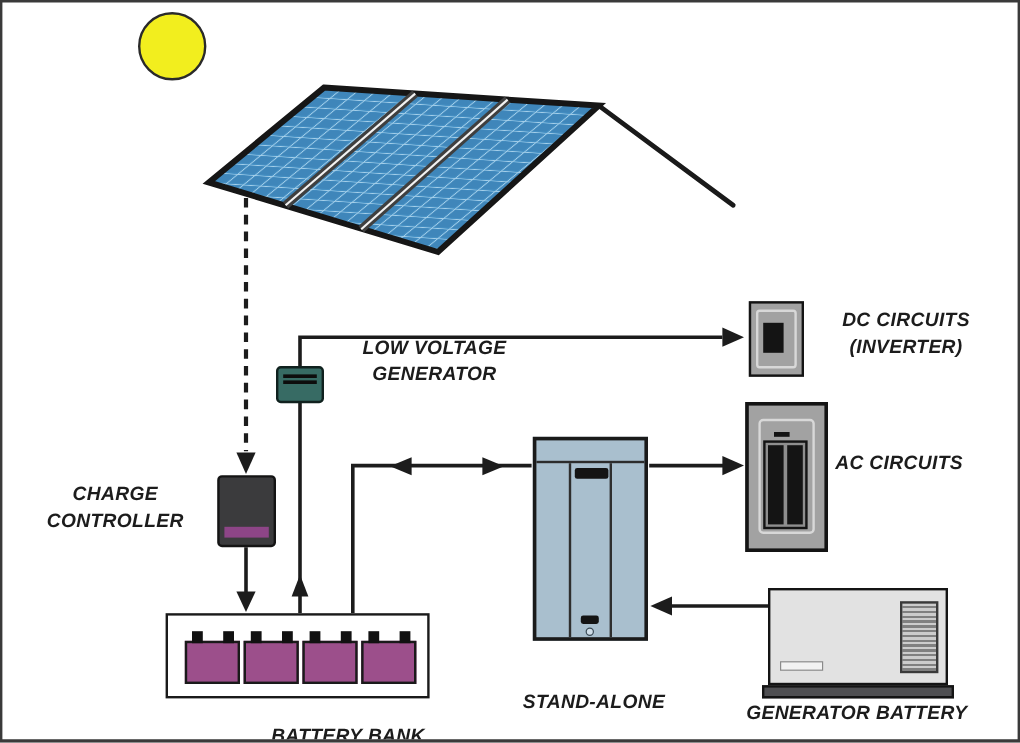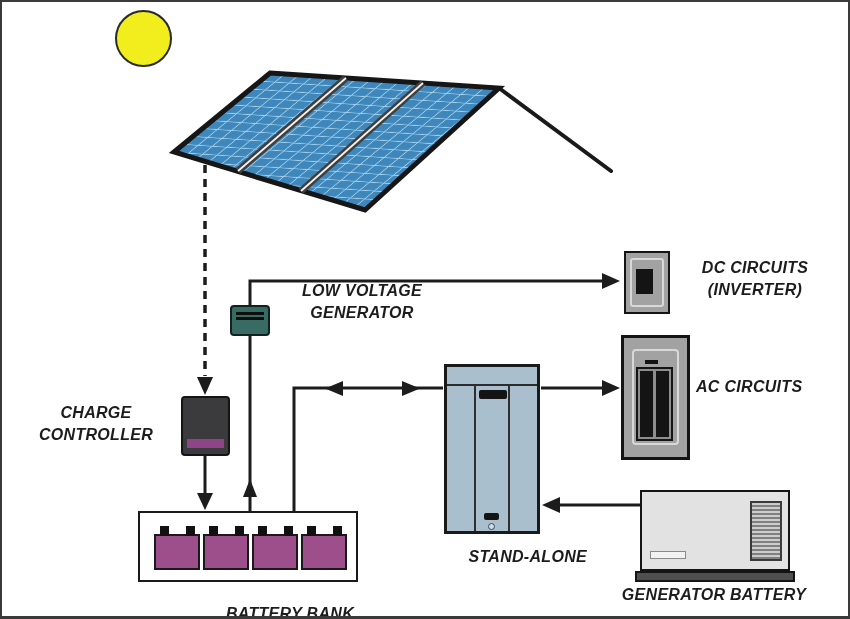--- a/index.html
+++ b/index.html
@@ -209,21 +209,21 @@
 
   <div class="lbl" style="left:671px;top:255px;width:164px;">
     <div>DC CIRCUITS</div>
     <div>(INVERTER)</div>
   </div>
 
   <div class="lbl" style="left:694px;top:374px;width:160px;text-align:left;">
     <div>AC CIRCUITS</div>
   </div>
 
-  <div class="lbl" style="left:401px;top:544px;width:184px;text-align:right;">
+  <div class="lbl" style="left:401px;top:573px;width:184px;">
     <div>STAND-ALONE</div>
   </div>
 
   <div class="lbl" style="left:148px;top:601px;width:204px;text-align:right;">
     <div>BATTERY BANK</div>
   </div>
 
   <div class="lbl" style="left:585px;top:582px;width:254px;">
     <div>GENERATOR BATTERY</div>
   </div>

